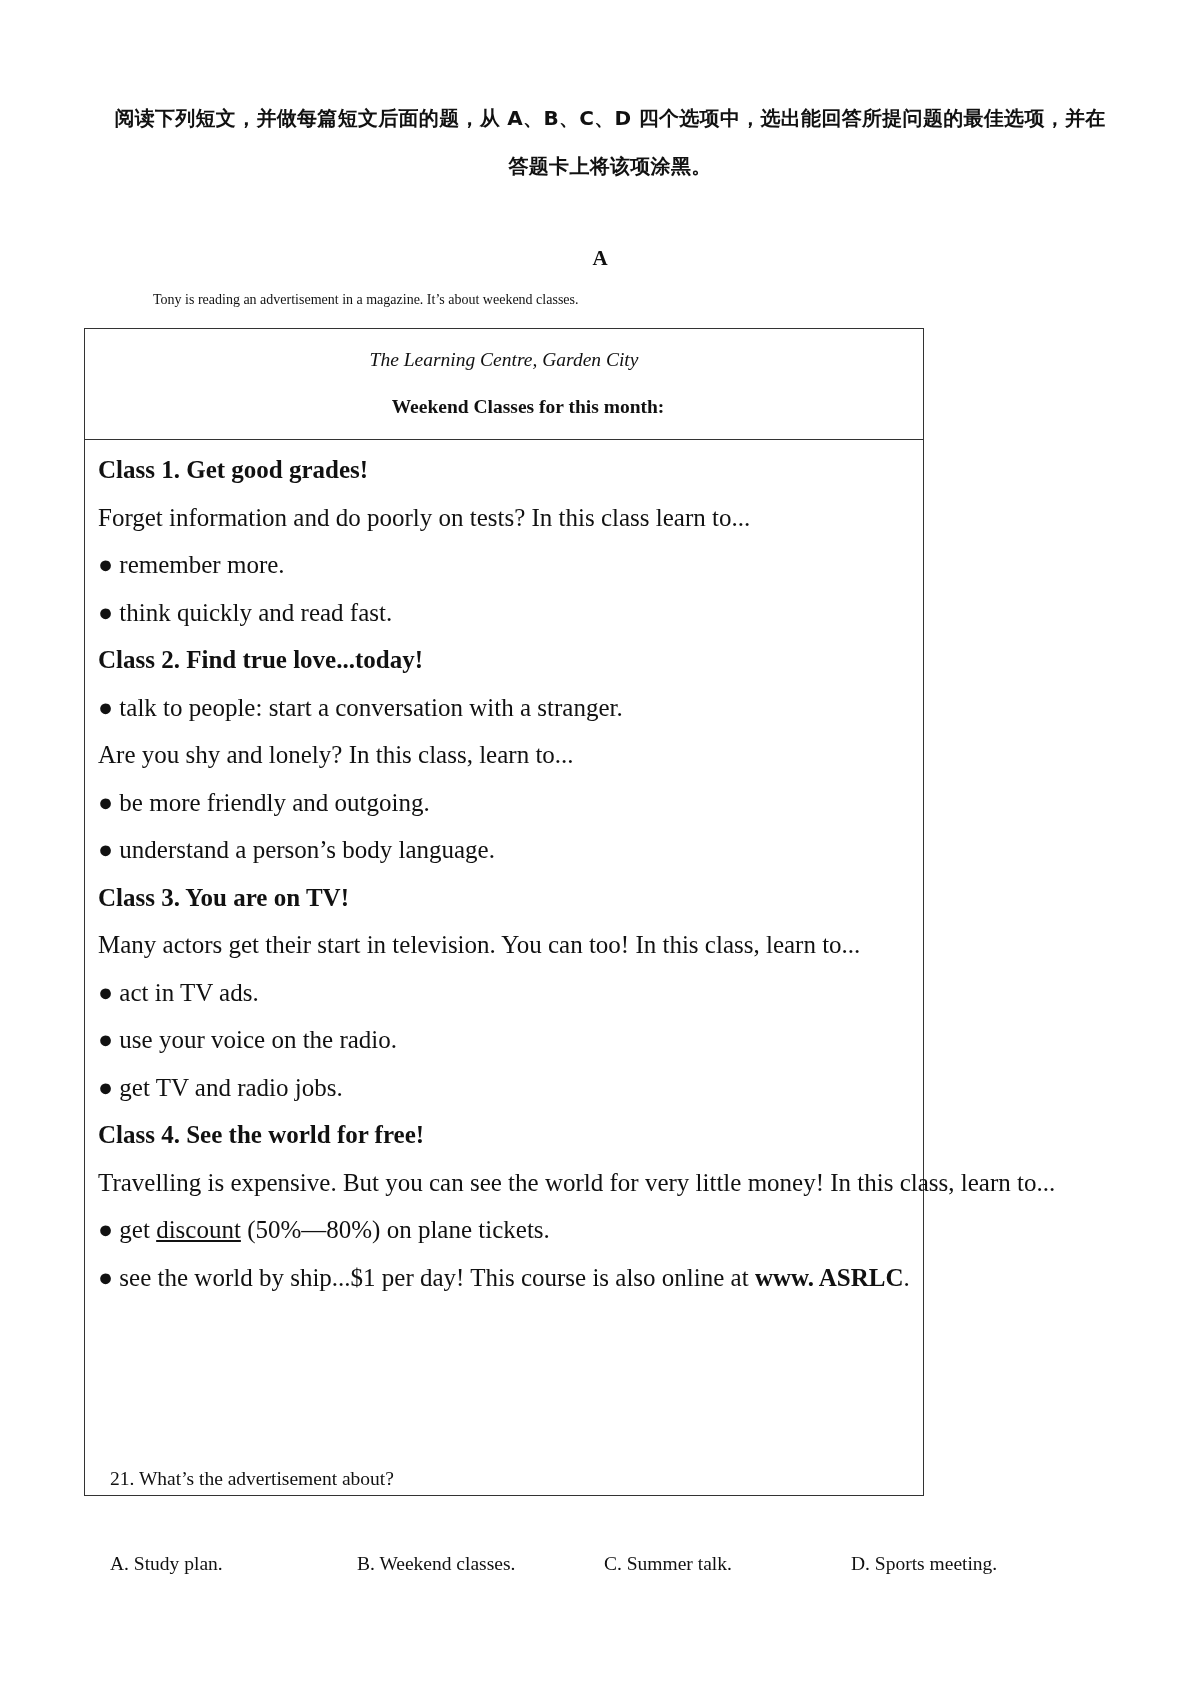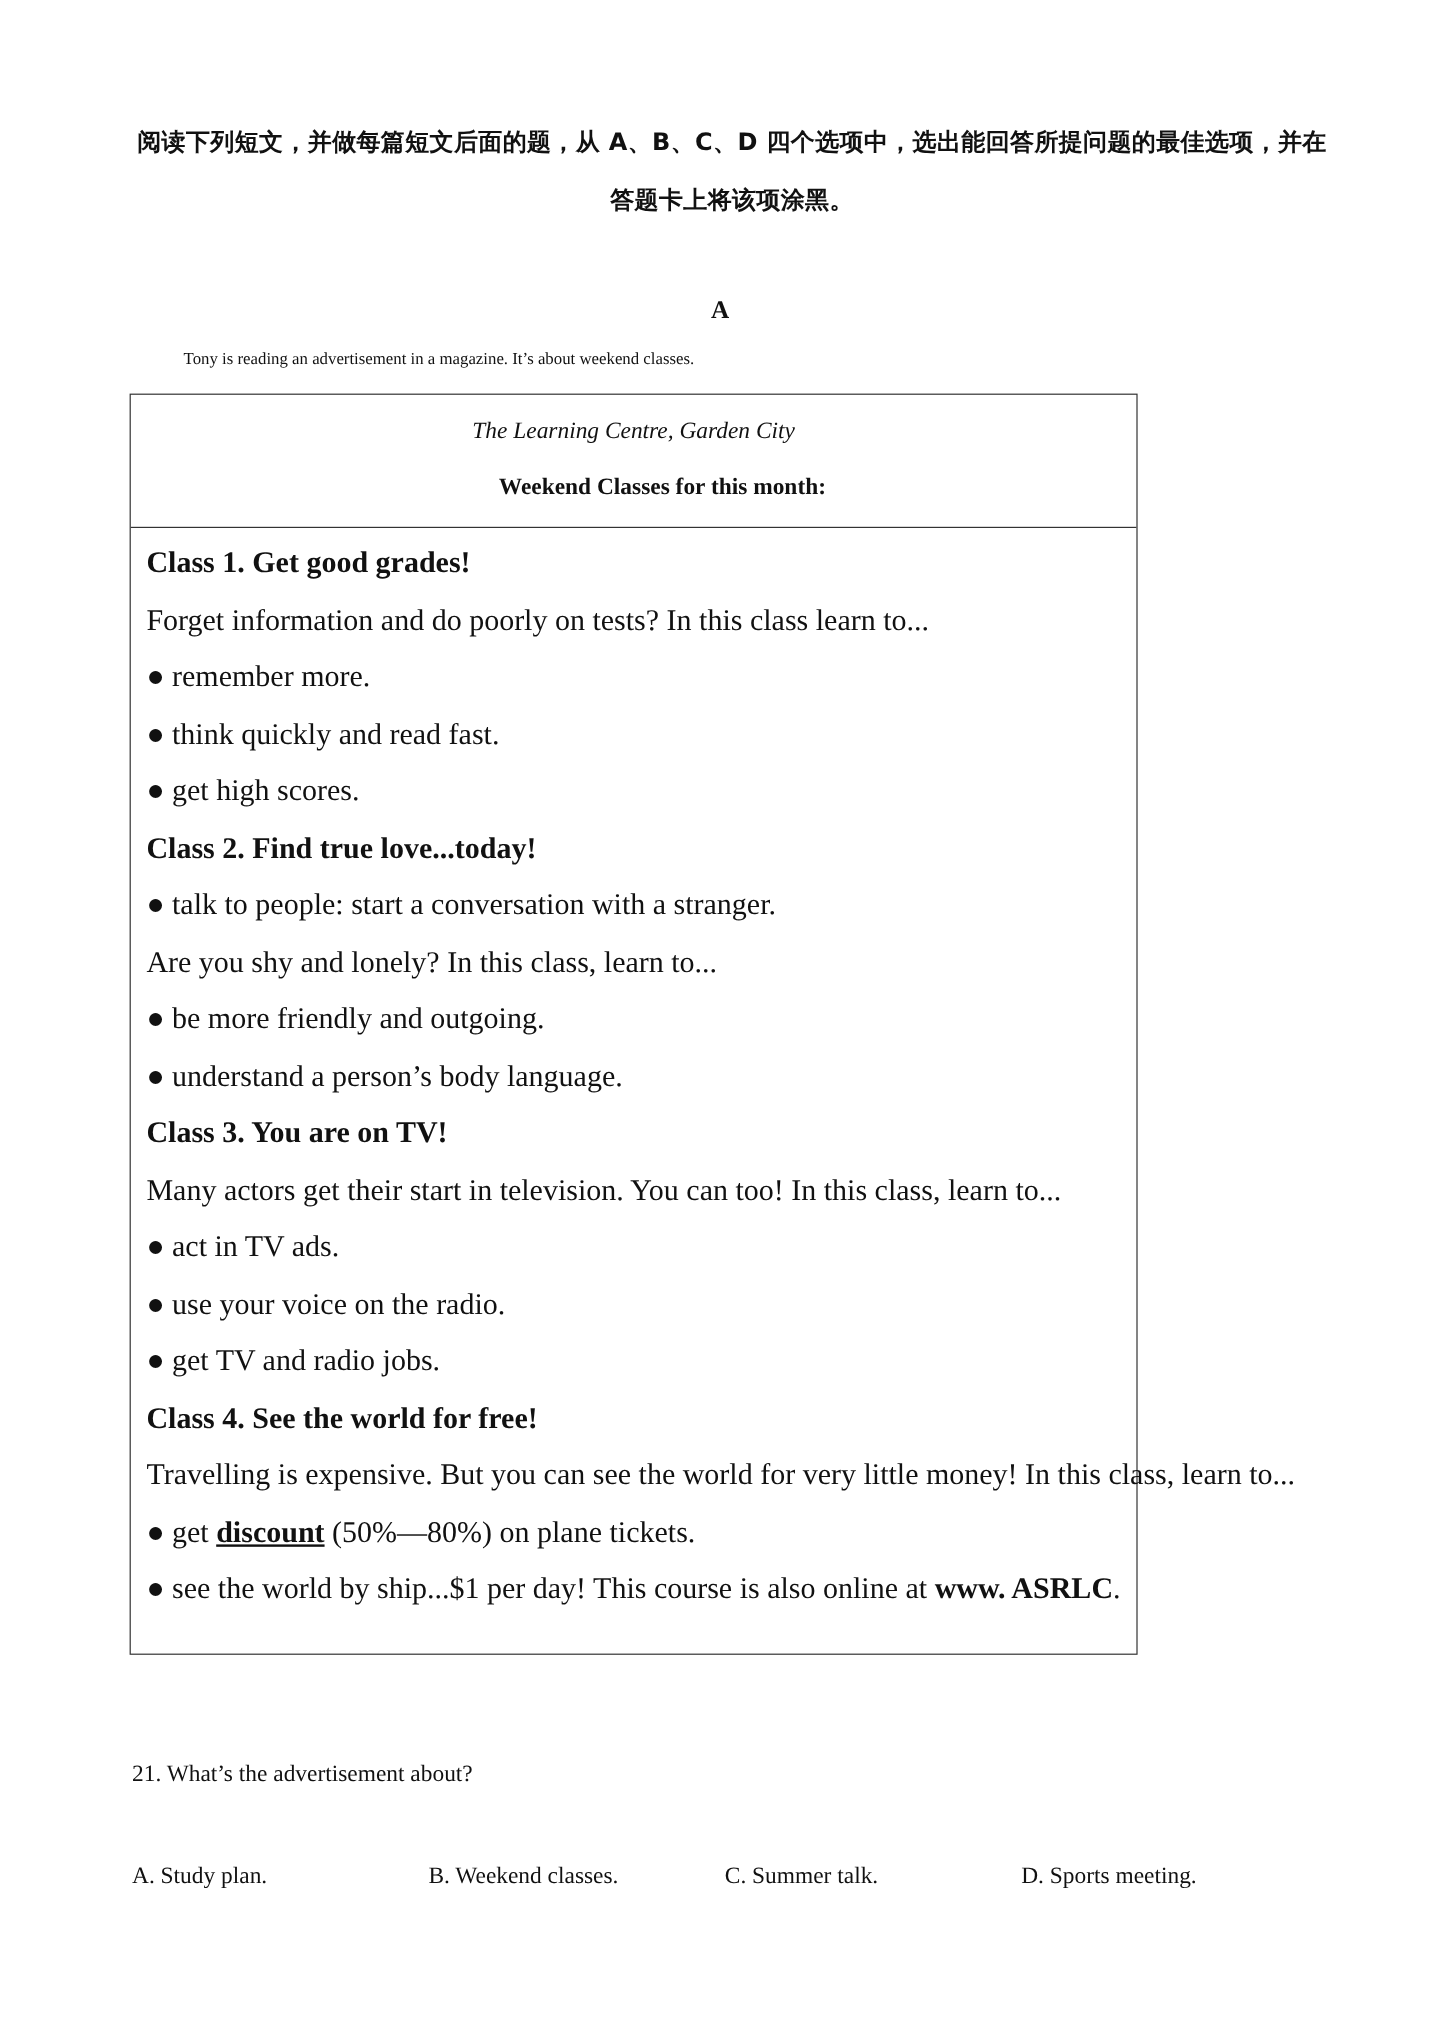--- a/index.html
+++ b/index.html
@@ -13,33 +13,33 @@
     font-size: 20px; line-height: 48px; letter-spacing: 0.3px; text-align: center;
   }
   .section-letter {
     position: absolute; left: 0; width: 1200px; top: 246px; text-align: center;
     font-weight: bold; font-size: 21px;
   }
   .intro {
     position: absolute; left: 153px; top: 292px; font-size: 14px;
   }
   .ad-box {
-    position: absolute; left: 108px; top: 328px; width: 840px; height: 1051px;
+    position: absolute; left: 84px; top: 328px; width: 840px; height: 1168px;
     border: 1.6px solid #333; box-sizing: border-box;
   }
   .ad-header {
     height: 111px; border-bottom: 1.6px solid #333; box-sizing: border-box;
     text-align: center; font-size: 19.5px;
   }
   .ad-org { font-style: italic; padding-top: 20px; height: 27px; }
   .ad-title { font-weight: bold; margin-top: 20px; margin-left: 48px; }
   .ad-body { padding: 17px 0 0 13px; font-size: 25px; }
   .line { height: 47.5px; line-height: 26px; white-space: nowrap; }
   .line.bold { font-weight: bold; }
-  .ul { font-weight: bold; text-decoration: underline; }
+  .ul { font-weight: normal; text-decoration: underline; }
   .b { font-weight: bold; }
   .question {
     position: absolute; left: 110px; top: 1468px; font-size: 19.5px;
   }
   .options {
     position: absolute; left: 110px; top: 1516px; font-size: 19.5px; width: 1000px;
   }
   .opt { position: absolute; top: 0; white-space: nowrap; margin-top: 37px; }
 </style>
 </head>
@@ -54,21 +54,20 @@
   <div class="ad-header">
     <div class="ad-org">The Learning Centre, Garden City</div>
     <div class="ad-title">Weekend Classes for this month:</div>
   </div>
   <div class="ad-body">
 
     <div class="line bold">Class 1. Get good grades!</div>
     <div class="line">Forget information and do poorly on tests? In this class learn to...</div>
     <div class="line"><span>●</span> <span>remember more.</span></div>
     <div class="line"><span>●</span> <span>think quickly and read fast.</span></div>
-    <div class="line"><span>●</span> <span>get high scores.</span></div>
 
     <div class="line bold">Class 2. Find true love...today!</div>
     <div class="line"><span>●</span> <span>talk to people: start a conversation with a stranger.</span></div>
     <div class="line">Are you shy and lonely? In this class, learn to...</div>
     <div class="line"><span>●</span> <span>be more friendly and outgoing.</span></div>
     <div class="line"><span>●</span> <span>understand a person’s body language.</span></div>
 
     <div class="line bold">Class 3. You are on TV!</div>
     <div class="line">Many actors get their start in television. You can too! In this class, learn to...</div>
     <div class="line"><span>●</span> <span>act in TV ads.</span></div>

